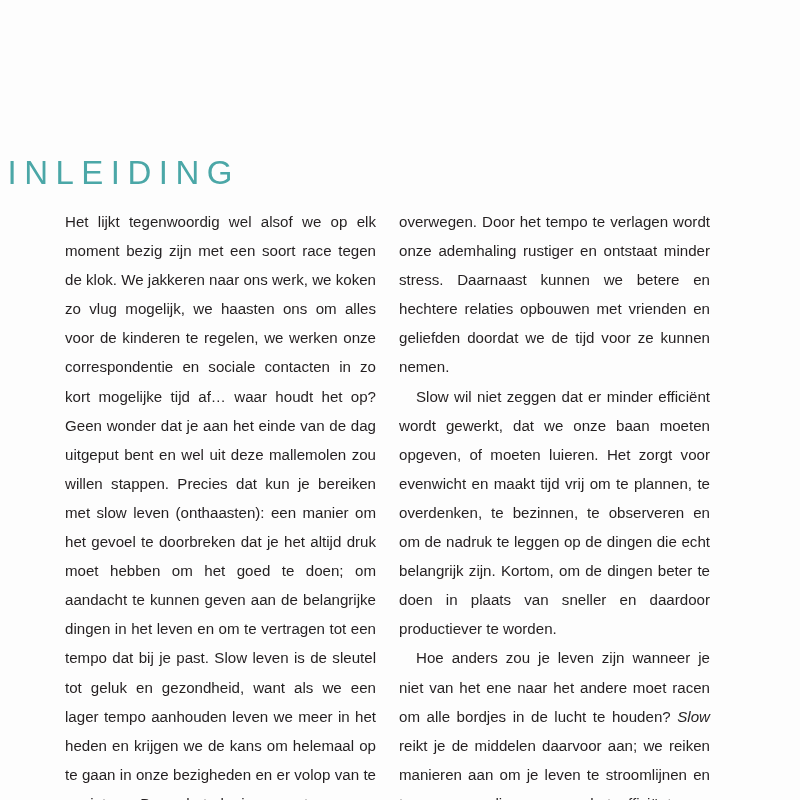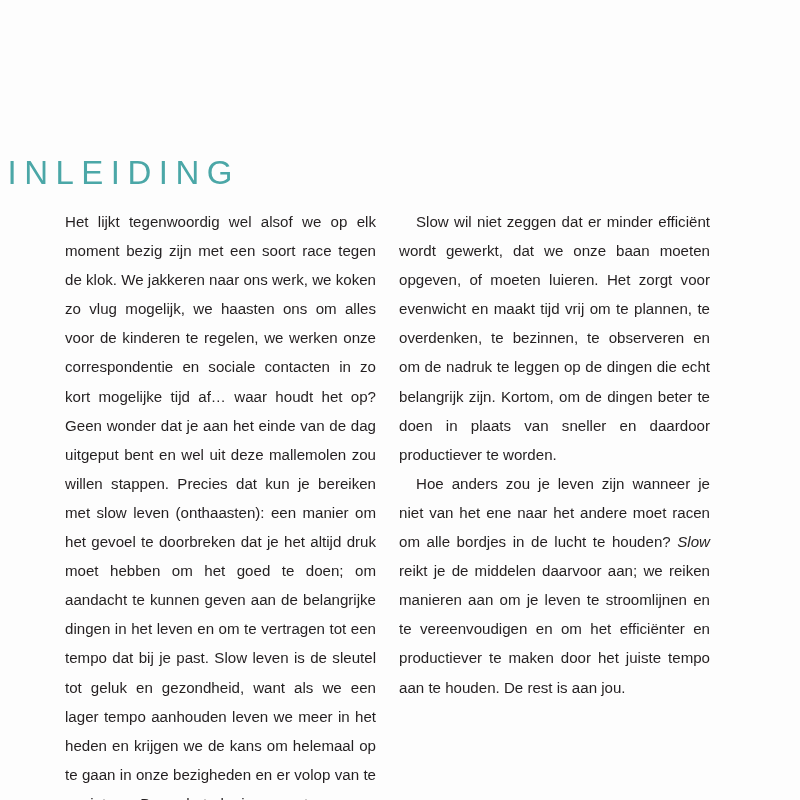--- a/index.html
+++ b/index.html
@@ -76,19 +76,20 @@
 
   <h1 class="chapter-title">INLEIDING</h1>
 
   <div class="columns">
 
     <div class="col">
       <p>Het lijkt tegenwoordig wel alsof we op elk moment bezig zijn met een soort race tegen de klok. We jakkeren naar ons werk, we koken zo vlug mogelijk, we haasten ons om alles voor de kinderen te regelen, we werken onze correspondentie en sociale contacten in zo kort mogelijke tijd af… waar houdt het op? Geen wonder dat je aan het einde van de dag uitgeput bent en wel uit deze mallemolen zou willen stappen. Precies dat kun je bereiken met slow leven (onthaasten): een manier om het gevoel te doorbreken dat je het altijd druk moet hebben om het goed te doen; om aandacht te kunnen geven aan de belangrijke dingen in het leven en om te vertragen tot een tempo dat bij je past. Slow leven is de sleutel tot geluk en gezondheid, want als we een lager tempo aanhouden leven we meer in het heden en krijgen we de kans om helemaal op te gaan in onze bezigheden en er volop van te genieten. Door het kruipspoor te nemen maken we minder fouten en kunnen we onze handelingen beter</p>
     </div>
 
     <div class="col">
+      <p id="r-p0"><span>overwegen. Door het tempo te verlagen wordt onze ademhaling rustiger en ontstaat minder stress. Daarnaast kunnen we betere en hechtere relaties opbouwen met vrienden en geliefden doordat we de tijd voor ze kunnen nemen.</span></p>
       <p class="indent" id="r-p1"><span>Slow wil niet zeggen dat er minder efficiënt wordt gewerkt, dat we onze baan moeten opgeven, of moeten luieren. Het zorgt voor evenwicht en maakt tijd vrij om te plannen, te overdenken, te bezinnen, te observeren en om de nadruk te leggen op de dingen die echt belangrijk zijn. Kortom, om de dingen beter te doen in plaats van sneller en daardoor productiever te worden.</span></p>
       <p class="indent" id="r-p2"><span>Hoe anders zou je leven zijn wanneer je niet van het ene naar het andere moet racen om alle bordjes in de lucht te houden? </span><em>Slow</em><span> reikt je de middelen daarvoor aan; we reiken manieren aan om je leven te stroomlijnen en te vereenvoudigen en om het efficiënter en productiever te maken door het juiste tempo aan te houden. De rest is aan jou.</span></p>
     </div>
 
   </div>
 
 </div>
 
 </body></html>

